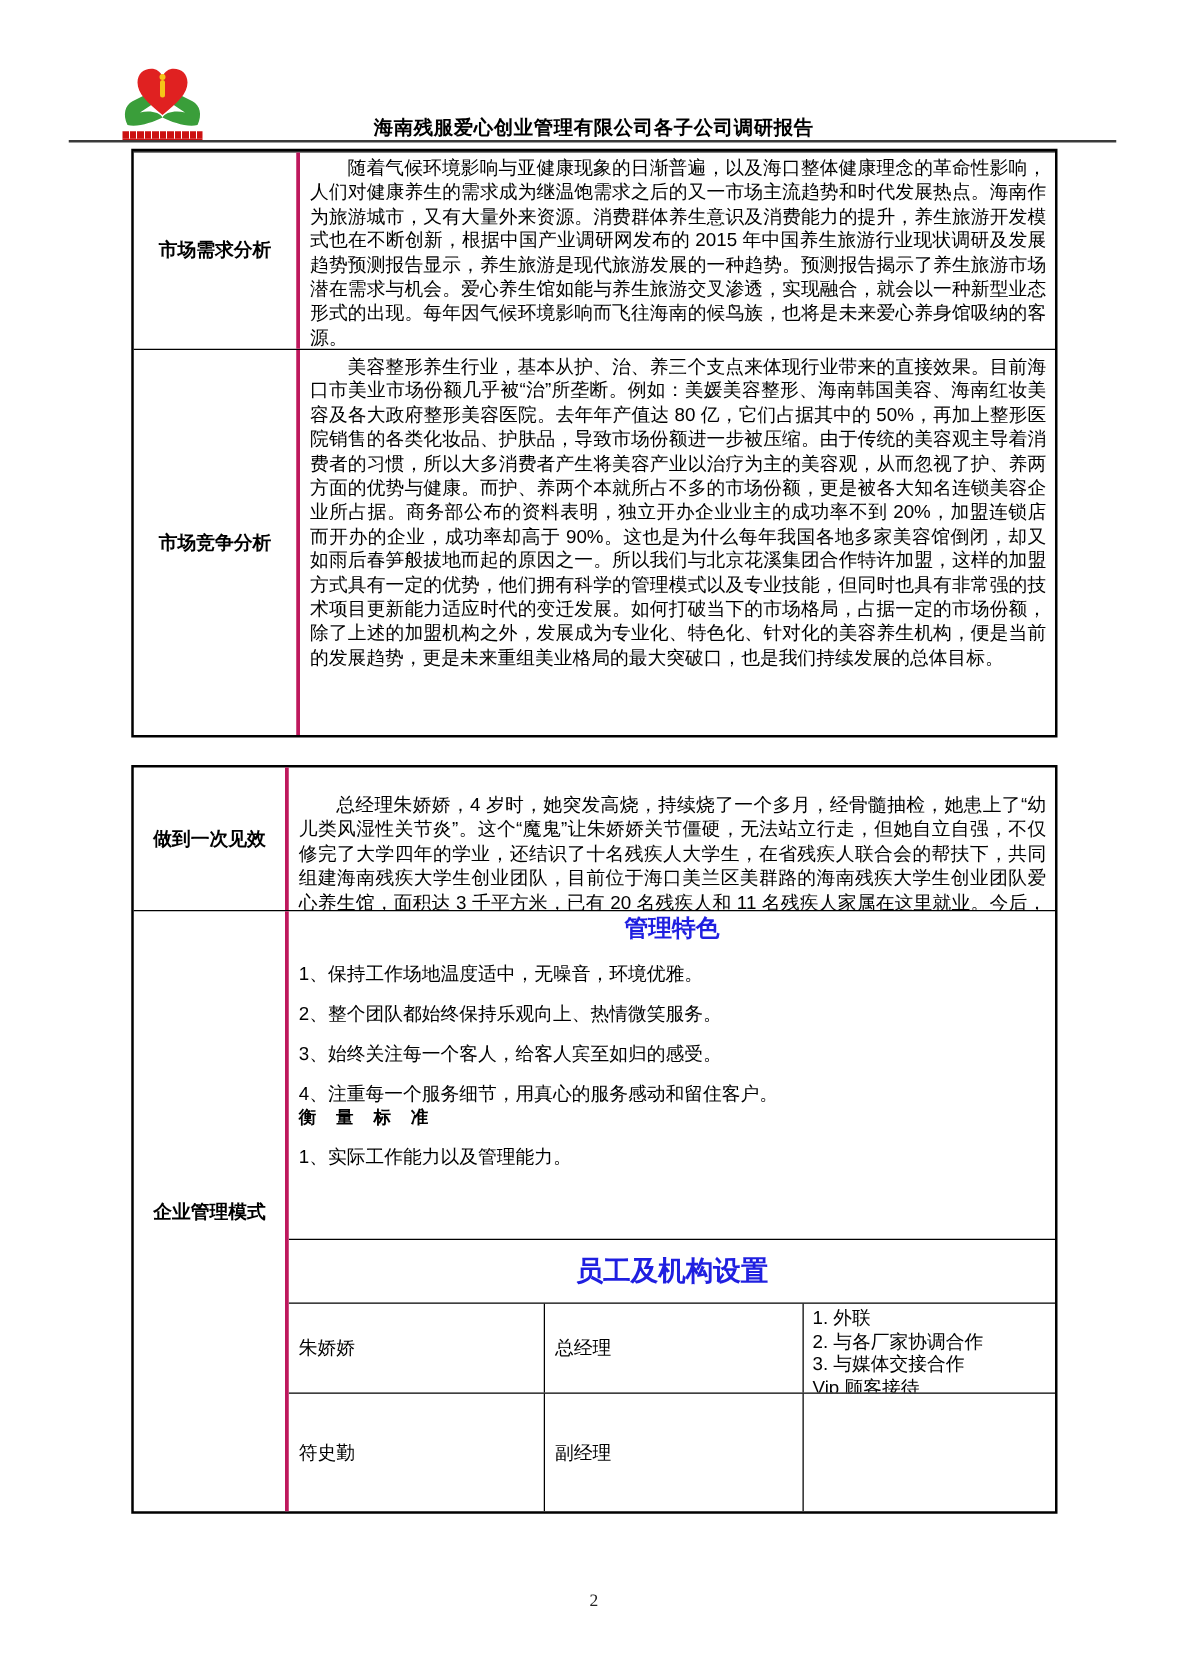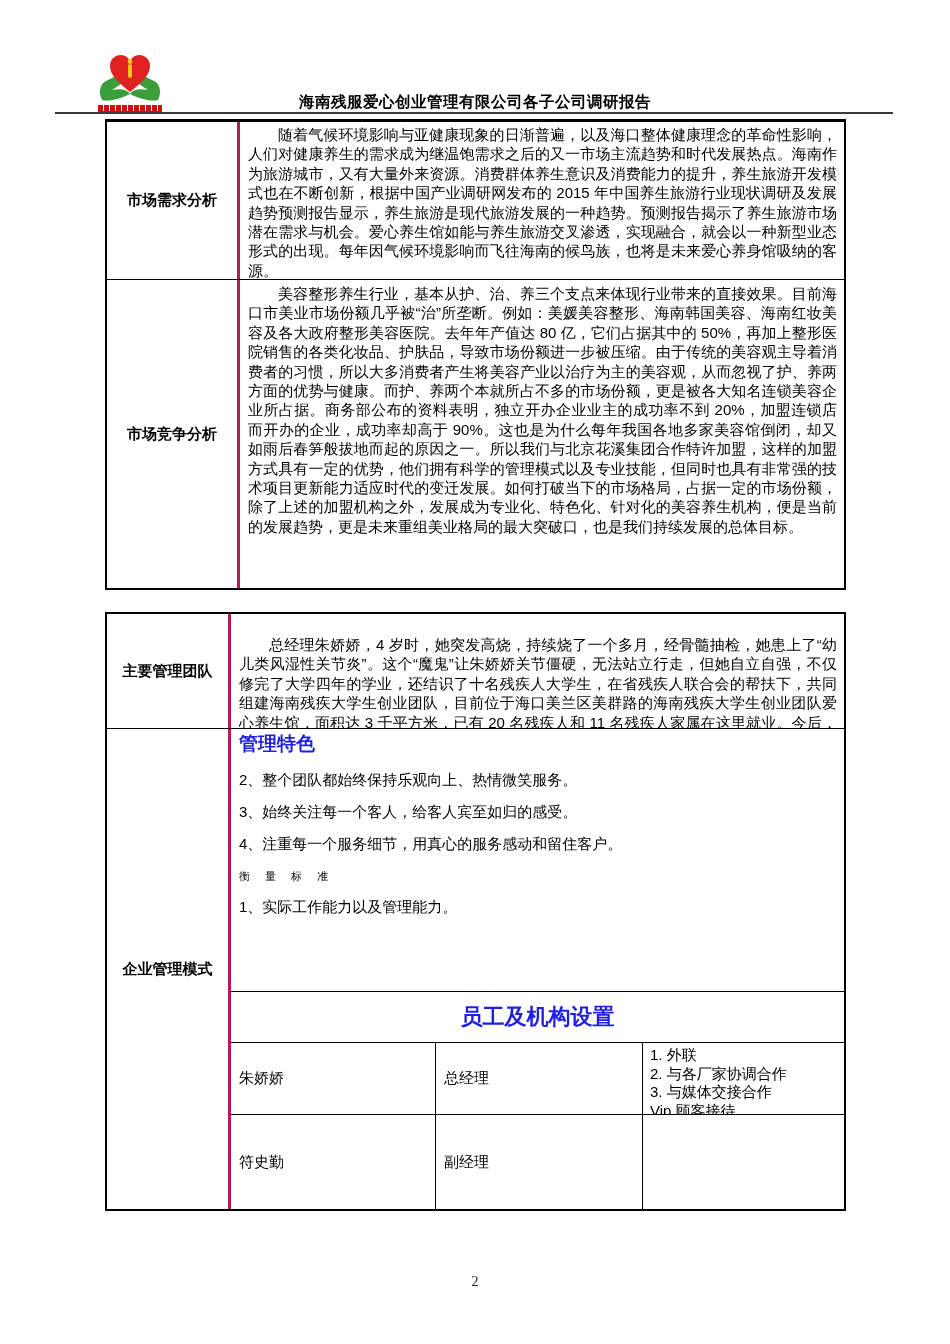--- a/index.html
+++ b/index.html
@@ -59,29 +59,28 @@
   #table1 .row-comp  .t-content { height: 308px; padding-top: 4px; }
 
   #table2 { margin-top: 22px; }
   #table2 .t-label { width: 124px; flex: 0 0 124px; }
   #table2 .row-team .t-content { height: 114px; padding-top: 21px; }
 
   
   .mgmt-content { flex: 1 1 auto; padding: 0; overflow: hidden; }
   .features-area { height: 262px; overflow: hidden; padding: 2px 8px 0 8px; }
   .blue-heading {
-    color: #1f1fe0; font-weight: bold; text-align: left;
+    color: #1f1fe0; font-weight: bold; text-align: center;
     font-size: 19px; line-height: 26px;
   }
   .feature-item, .standard-item {
     font-size: 15px; line-height: 19px; margin-top: 13px;
   }
   .standards-title {
-    font-weight: normal; font-size: 11px; letter-spacing: 6px;
-    margin-top: 16px;
+    font-weight: bold; font-size: 14px; letter-spacing: 6px;
   }
   .org-title-band {
     border-top: 1px solid #000; border-bottom: 1px solid #000;
     height: 52px; display: flex; align-items: center; justify-content: center;
   }
   .org-title-band .blue-heading { font-size: 22px; }
 
   
   .org-row { display: flex; border-bottom: 1px solid #000; }
   .org-row:last-child { border-bottom: none; }
@@ -142,31 +141,32 @@
     <div class="t-row row-comp">
       <div class="t-label">市场竞争分析</div>
       <div class="t-content">
         <p class="indent">美容整形养生行业，基本从护、治、养三个支点来体现行业带来的直接效果。目前海口市美业市场份额几乎被“治”所垄断。例如：美媛美容整形、海南韩国美容、海南红妆美容及各大政府整形美容医院。去年年产值达 80 亿，它们占据其中的 50%，再加上整形医院销售的各类化妆品、护肤品，导致市场份额进一步被压缩。由于传统的美容观主导着消费者的习惯，所以大多消费者产生将美容产业以治疗为主的美容观，从而忽视了护、养两方面的优势与健康。而护、养两个本就所占不多的市场份额，更是被各大知名连锁美容企业所占据。商务部公布的资料表明，独立开办企业业主的成功率不到 20%，加盟连锁店而开办的企业，成功率却高于 90%。这也是为什么每年我国各地多家美容馆倒闭，却又如雨后春笋般拔地而起的原因之一。所以我们与北京花溪集团合作特许加盟，这样的加盟方式具有一定的优势，他们拥有科学的管理模式以及专业技能，但同时也具有非常强的技术项目更新能力适应时代的变迁发展。如何打破当下的市场格局，占据一定的市场份额，除了上述的加盟机构之外，发展成为专业化、特色化、针对化的美容养生机构，便是当前的发展趋势，更是未来重组美业格局的最大突破口，也是我们持续发展的总体目标。</p>
       </div>
     </div>
   </div>
 
   <div class="doc-table" id="table2">
     <div class="t-row row-team">
-      <div class="t-label">主要管理团队</div>
+      <div class="t-label">做到一次见效</div>
       <div class="t-content">
         <p class="indent">总经理朱娇娇，4 岁时，她突发高烧，持续烧了一个多月，经骨髓抽检，她患上了“幼儿类风湿性关节炎”。这个“魔鬼”让朱娇娇关节僵硬，无法站立行走，但她自立自强，不仅修完了大学四年的学业，还结识了十名残疾人大学生，在省残疾人联合会的帮扶下，共同组建海南残疾大学生创业团队，目前位于海口美兰区美群路的海南残疾大学生创业团队爱心养生馆，面积达 3 千平方米，已有 20 名残疾人和 11 名残疾人家属在这里就业。今后，爱心养生馆还将带动近百名残疾青年就业。</p>
       </div>
     </div>
     <div class="t-row row-mgmt">
       <div class="t-label">企业管理模式</div>
       <div class="mgmt-content">
 
         <div class="features-area">
           <div class="blue-heading">管理特色</div>
+          <div class="feature-item">1、保持工作场地温度适中，无噪音，环境优雅。</div>
           <div class="feature-item">2、整个团队都始终保持乐观向上、热情微笑服务。</div>
           <div class="feature-item">3、始终关注每一个客人，给客人宾至如归的感受。</div>
           <div class="feature-item">4、注重每一个服务细节，用真心的服务感动和留住客户。</div>
           <div class="standards-title">衡 量 标 准</div>
           <div class="standard-item">1、实际工作能力以及管理能力。</div>
 
         </div>
 
         <div class="org-title-band">
           <div class="blue-heading">员工及机构设置</div>

